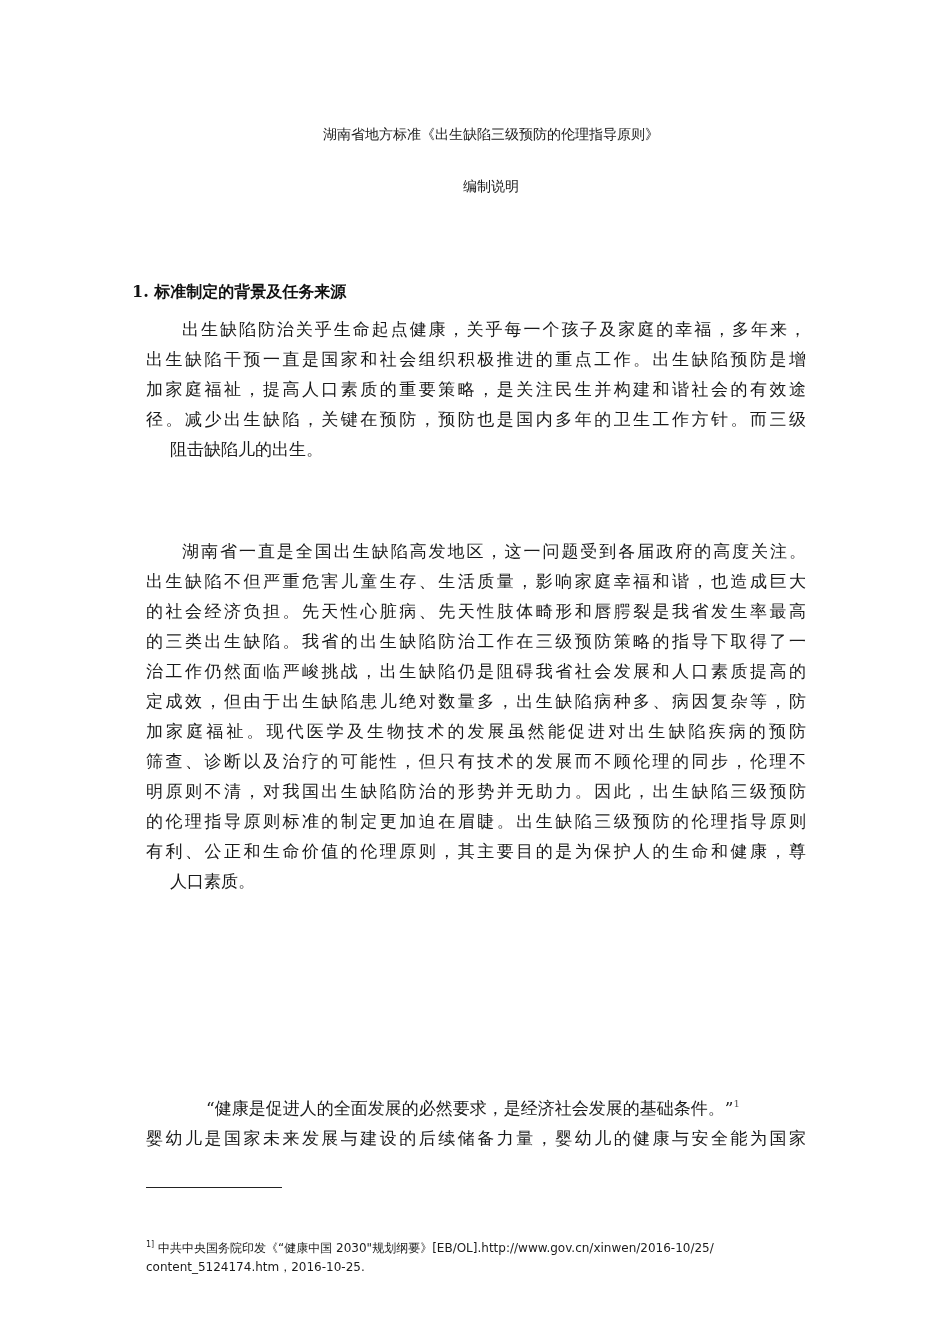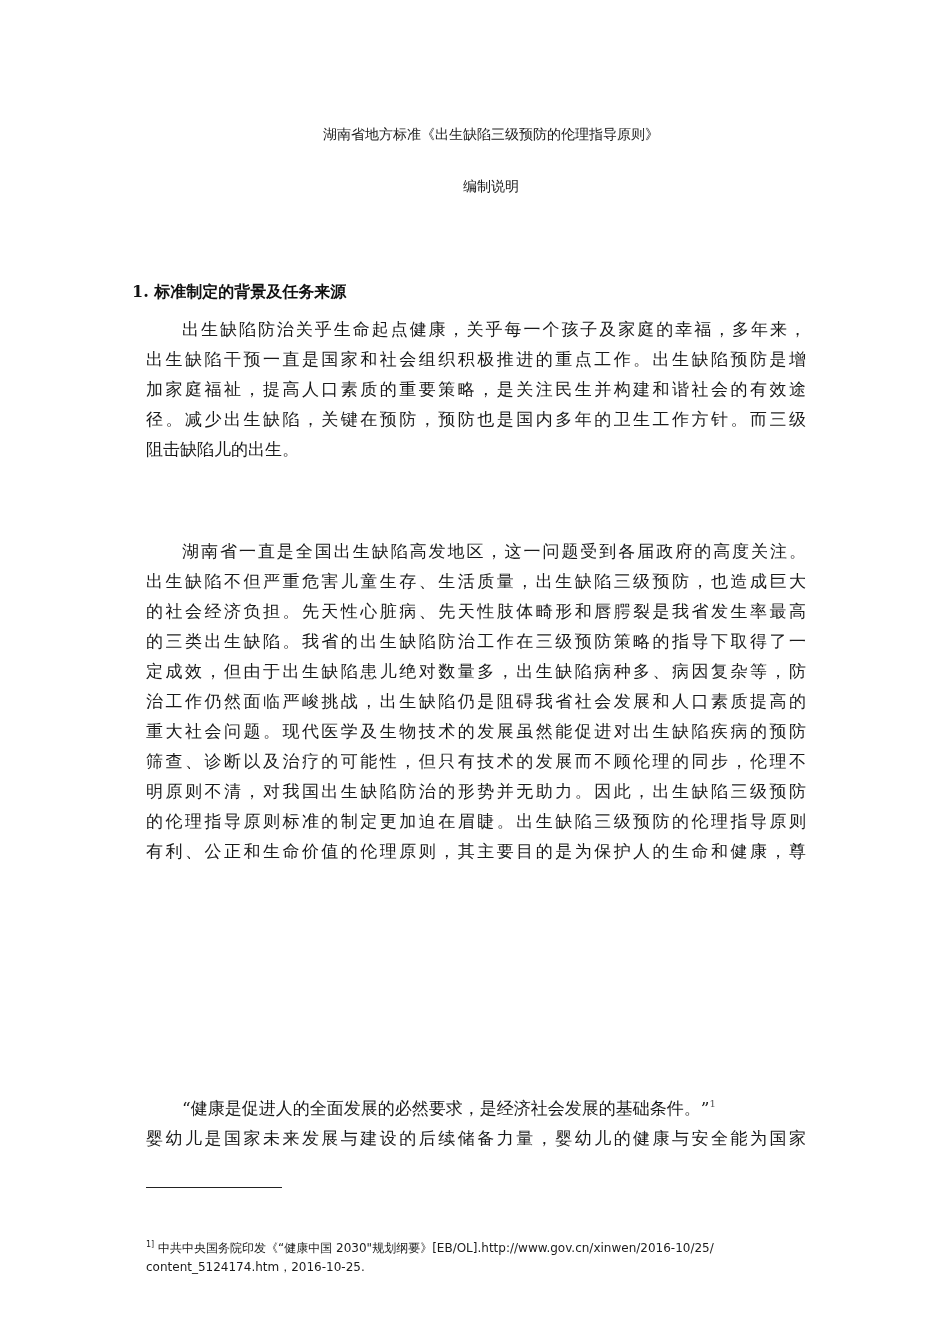--- a/index.html
+++ b/index.html
@@ -56,20 +56,21 @@
     .line {
       display: block;
       height: 30px;
       white-space: nowrap;
       text-align: justify;
       text-align-last: justify;
       overflow: hidden;
     }
     .line.last {
       text-align-last: left;
+      margin-left: 24px;
     }
     .line.indent {
       padding-left: 36px;
     }
     .p1 { top: 314px; }
     .p2 { top: 536px; }
     .p3 { top: 1093px; }
     .sup {
       font-size: 10px;
       vertical-align: super;
@@ -114,30 +115,31 @@
   <div class="body-text p1">
     <span class="line indent">出生缺陷防治关乎生命起点健康，关乎每一个孩子及家庭的幸福，多年来，</span>
     <span class="line">出生缺陷干预一直是国家和社会组织积极推进的重点工作。出生缺陷预防是增</span>
     <span class="line">加家庭福祉，提高人口素质的重要策略，是关注民生并构建和谐社会的有效途</span>
     <span class="line">径。减少出生缺陷，关键在预防，预防也是国内多年的卫生工作方针。而三级</span>
     <span class="line last">阻击缺陷儿的出生。</span>
   </div>
 
   <div class="body-text p2">
     <span class="line indent">湖南省一直是全国出生缺陷高发地区，这一问题受到各届政府的高度关注。</span>
-    <span class="line">出生缺陷不但严重危害儿童生存、生活质量，出生缺陷三级预防，也造成巨大</span>
+    <span class="line">出生缺陷不但严重危害儿童生存、生活质量，影响家庭幸福和谐，也造成巨大</span>
     <span class="line">的社会经济负担。先天性心脏病、先天性肢体畸形和唇腭裂是我省发生率最高</span>
     <span class="line">的三类出生缺陷。我省的出生缺陷防治工作在三级预防策略的指导下取得了一</span>
+    <span class="line">治工作仍然面临严峻挑战，出生缺陷仍是阻碍我省社会发展和人口素质提高的</span>
     <span class="line">定成效，但由于出生缺陷患儿绝对数量多，出生缺陷病种多、病因复杂等，防</span>
-    <span class="line">治工作仍然面临严峻挑战，出生缺陷仍是阻碍我省社会发展和人口素质提高的</span>
-    <span class="line">重大社会问题。现代医学及生物技术的发展虽然能促进对出生缺陷疾病的预防</span>
+    <span class="line">加家庭福祉。现代医学及生物技术的发展虽然能促进对出生缺陷疾病的预防</span>
     <span class="line">筛查、诊断以及治疗的可能性，但只有技术的发展而不顾伦理的同步，伦理不</span>
     <span class="line">明原则不清，对我国出生缺陷防治的形势并无助力。因此，出生缺陷三级预防</span>
     <span class="line">的伦理指导原则标准的制定更加迫在眉睫。出生缺陷三级预防的伦理指导原则</span>
     <span class="line">有利、公正和生命价值的伦理原则，其主要目的是为保护人的生命和健康，尊</span>
+    <span class="line last">人口素质。</span>
   </div>
 
   <div class="body-text p3">
     <span class="line indent last"><span>“健康是促进人的全面发展的必然要求，是经济社会发展的基础条件。”</span><span class="sup">1</span></span>
     <span class="line">婴幼儿是国家未来发展与建设的后续储备力量，婴幼儿的健康与安全能为国家</span>
   </div>
 
   <div class="footnote-rule"></div>
 
   <div class="footnote">

